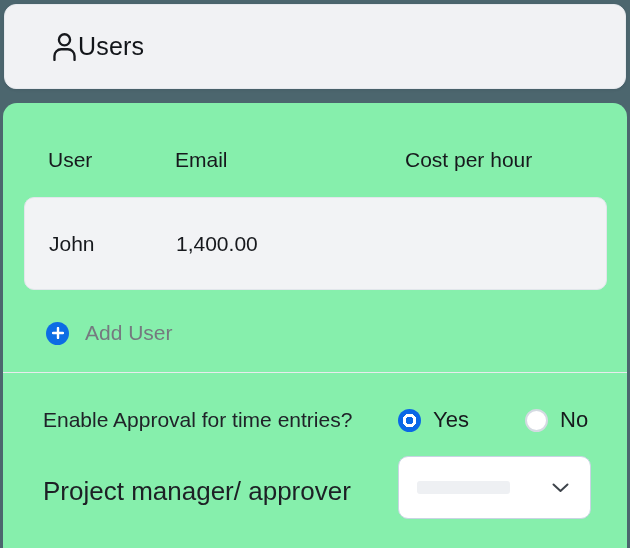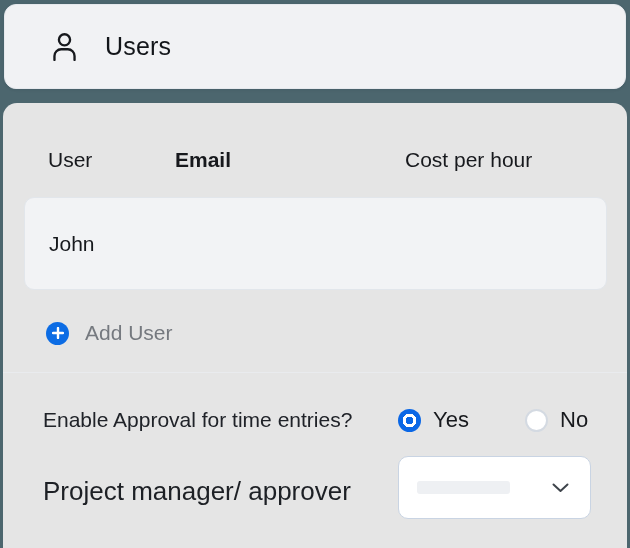--- a/index.html
+++ b/index.html
@@ -14,40 +14,40 @@
   }
 
   
   .header-card {
     position: absolute; left: 4px; top: 4px; right: 4px; height: 85px;
     background: #f1f2f4;
     border: 1px solid #e6e9ed;
     border-radius: 12px;
     box-sizing: border-box;
     display: flex; align-items: center;
-    padding-left: 46px; gap: 27px;
+    padding-left: 46px; 
     box-shadow: 0 1px 3px rgba(20,30,40,.10);
     cursor: pointer;
   }
   .header-card .title {
     font-size: 25px; color: #121519; font-weight: 500;
     letter-spacing: .2px;
   }
 
   
   .main-card {
     position: absolute; left: 3px; top: 103px; right: 3px; bottom: 0;
-    background: #e5e5e5;
+    background: #86efac;
     border-radius: 14px 14px 0 0;
   }
 
   
   .cols { display: flex; align-items: center; }
   .col-user  { width: 127px; }
-  .col-email { width: 230px; font-weight: bold; }
+  .col-email { width: 230px; }
   .col-cost  { flex: 1; }
 
   .table-header {
     position: absolute; left: 45px; right: 62px; top: 43px; height: 28px;
     font-size: 21px; color: #17191d;
   }
 
   .user-row {
     position: absolute; left: 21px; right: 20px; top: 94px; height: 93px;
     background: #f2f3f5;
@@ -143,20 +143,21 @@
   <div class="main-card">
 
     <div class="table-header cols">
       <span class="col-user">User</span>
       <span class="col-email">Email</span>
       <span class="col-cost">Cost per hour</span>
     </div>
 
     <div class="user-row cols">
       <span class="col-user">John</span>
+      <span class="col-cost">1,400.00</span>
     </div>
 
     <div class="add-user">
       <span class="plus-circle">
         <svg width="12" height="12" viewBox="0 0 12 12" fill="none" stroke="#ffffff" stroke-width="2.4" stroke-linecap="round">
           <path d="M6 1 V11 M1 6 H11"></path>
         </svg>
       </span>
       <span class="add-label">Add User</span>
     </div>

